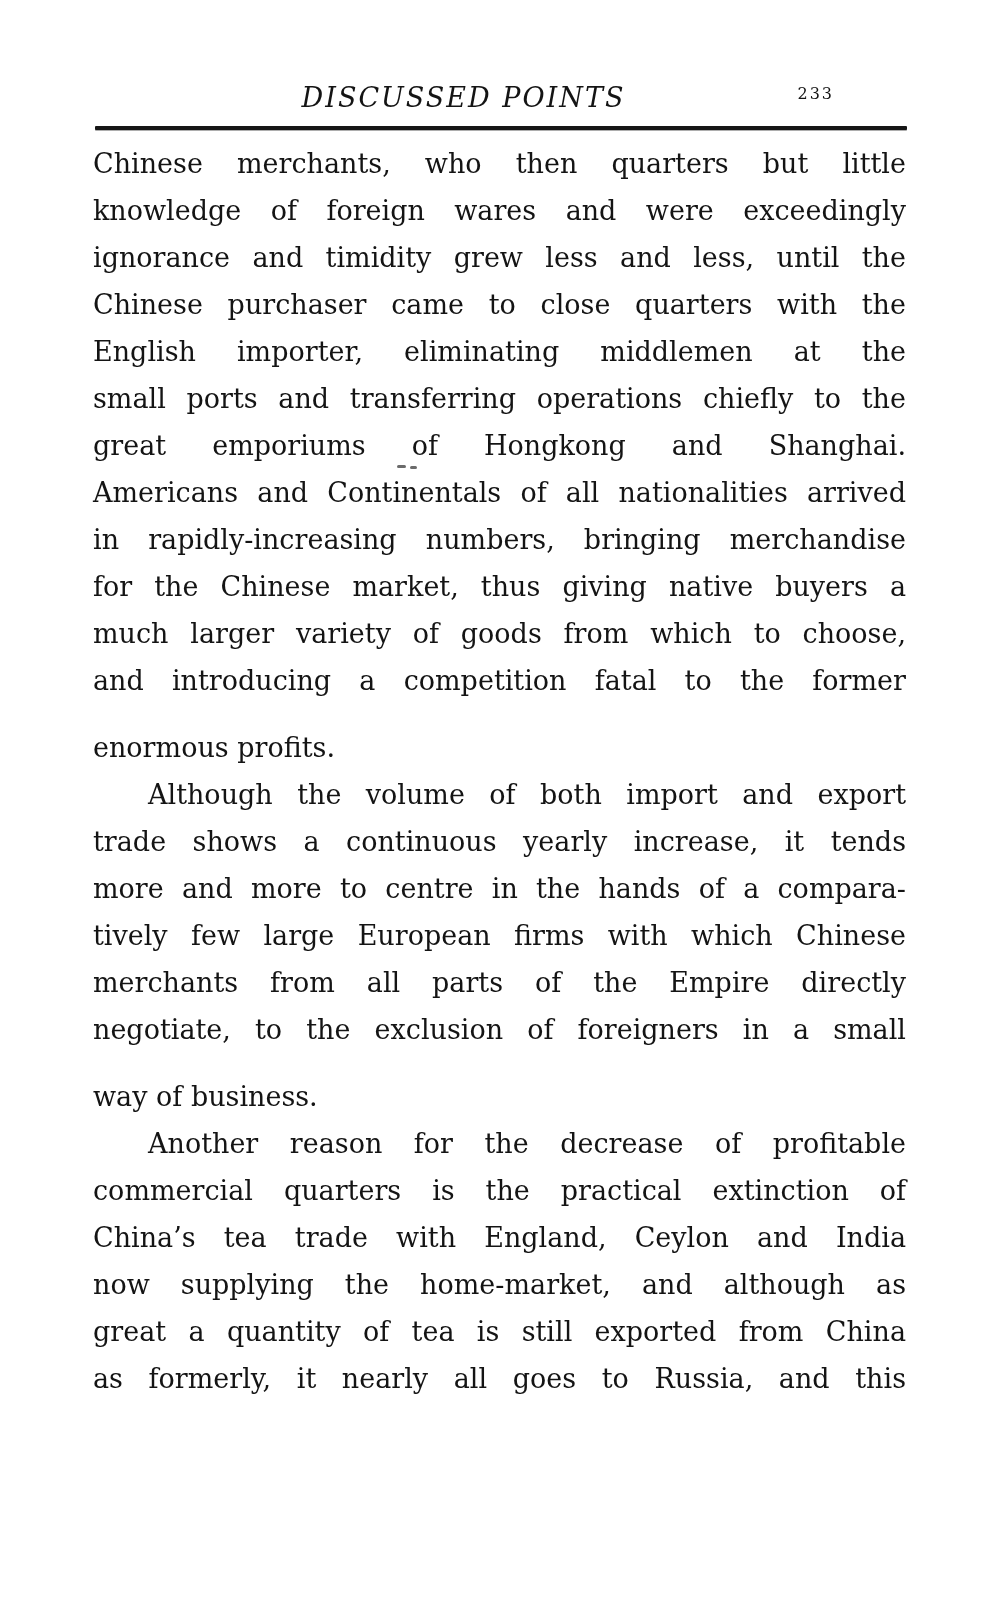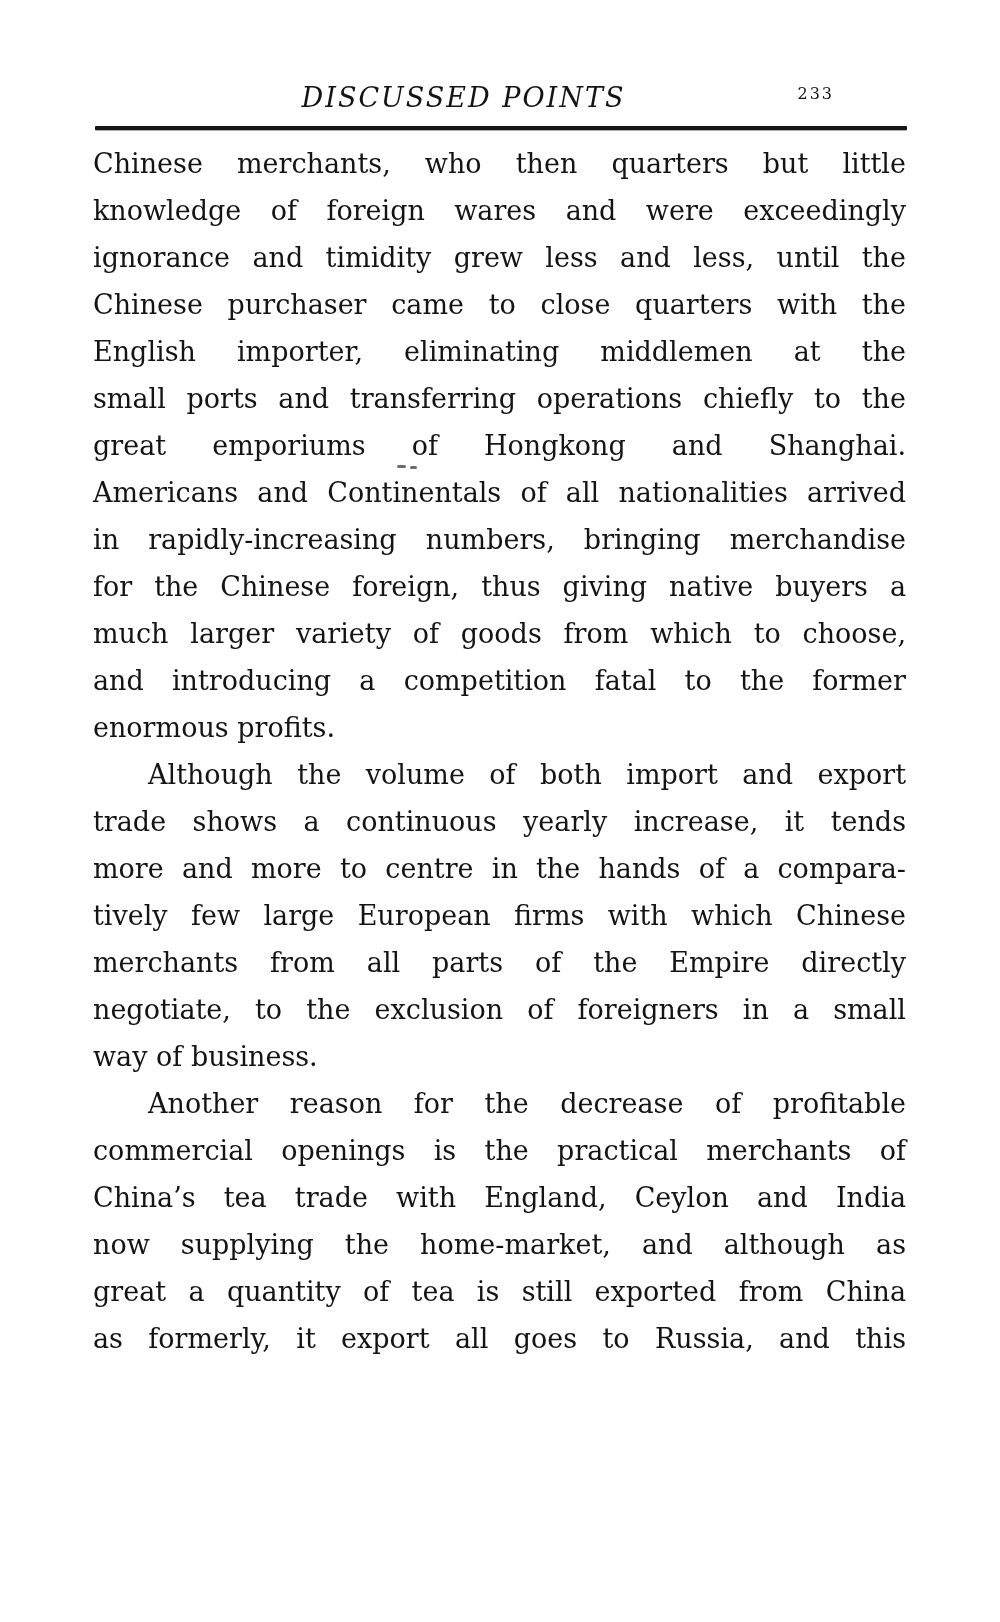--- a/index.html
+++ b/index.html
@@ -55,21 +55,21 @@
     width: 813px;
     font-size: 27px;
     line-height: 47px;
     hyphens: none;
   }
   .line {
     text-align: justify;
     text-align-last: justify;
     white-space: normal;
   }
-  .line.last { text-align-last: left; }
+  .line.last { text-align-last: left; margin-top: 20px; }
   .line.indent { text-indent: 55px; }
   .scan-artifact {
     position: absolute;
     background: #3a3a3a;
     border-radius: 2px;
     opacity: 0.75;
   }
   .artifact-a { left: 397px; top: 465px; width: 9px; height: 3px; }
   .artifact-b { left: 410px; top: 466px; width: 7px; height: 3px; }
 </style>
@@ -87,34 +87,34 @@
   <div class="page-body">
       <div class="line">Chinese merchants, who then quarters but little</div>
       <div class="line">knowledge of foreign wares and were exceedingly</div>
       <div class="line">ignorance and timidity grew less and less, until the</div>
       <div class="line">Chinese purchaser came to close quarters with the</div>
       <div class="line">English importer, eliminating middlemen at the</div>
       <div class="line">small ports and transferring operations chiefly to the</div>
       <div class="line">great emporiums of Hongkong and Shanghai.</div>
       <div class="line">Americans and Continentals of all nationalities arrived</div>
       <div class="line">in rapidly-increasing numbers, bringing merchandise</div>
-      <div class="line">for the Chinese foreign, thus giving native buyers a</div>
+      <div class="line">for the Chinese market, thus giving native buyers a</div>
       <div class="line">much larger variety of goods from which to choose,</div>
       <div class="line">and introducing a competition fatal to the former</div>
       <div class="line last">enormous profits.</div>
       <div class="line indent">Although the volume of both import and export</div>
       <div class="line">trade shows a continuous yearly increase, it tends</div>
       <div class="line">more and more to centre in the hands of a compara-</div>
       <div class="line">tively few large European firms with which Chinese</div>
       <div class="line">merchants from all parts of the Empire directly</div>
       <div class="line">negotiate, to the exclusion of foreigners in a small</div>
       <div class="line last">way of business.</div>
       <div class="line indent">Another reason for the decrease of profitable</div>
-      <div class="line">commercial openings is the practical merchants of</div>
+      <div class="line">commercial quarters is the practical extinction of</div>
       <div class="line">China’s tea trade with England, Ceylon and India</div>
       <div class="line">now supplying the home-market, and although as</div>
       <div class="line">great a quantity of tea is still exported from China</div>
-      <div class="line">as formerly, it export all goes to Russia, and this</div>
+      <div class="line">as formerly, it nearly all goes to Russia, and this</div>
     </div>
 
   <div class="scan-artifact artifact-a"></div>
   <div class="scan-artifact artifact-b"></div>
 </div>
 
 </body></html>

